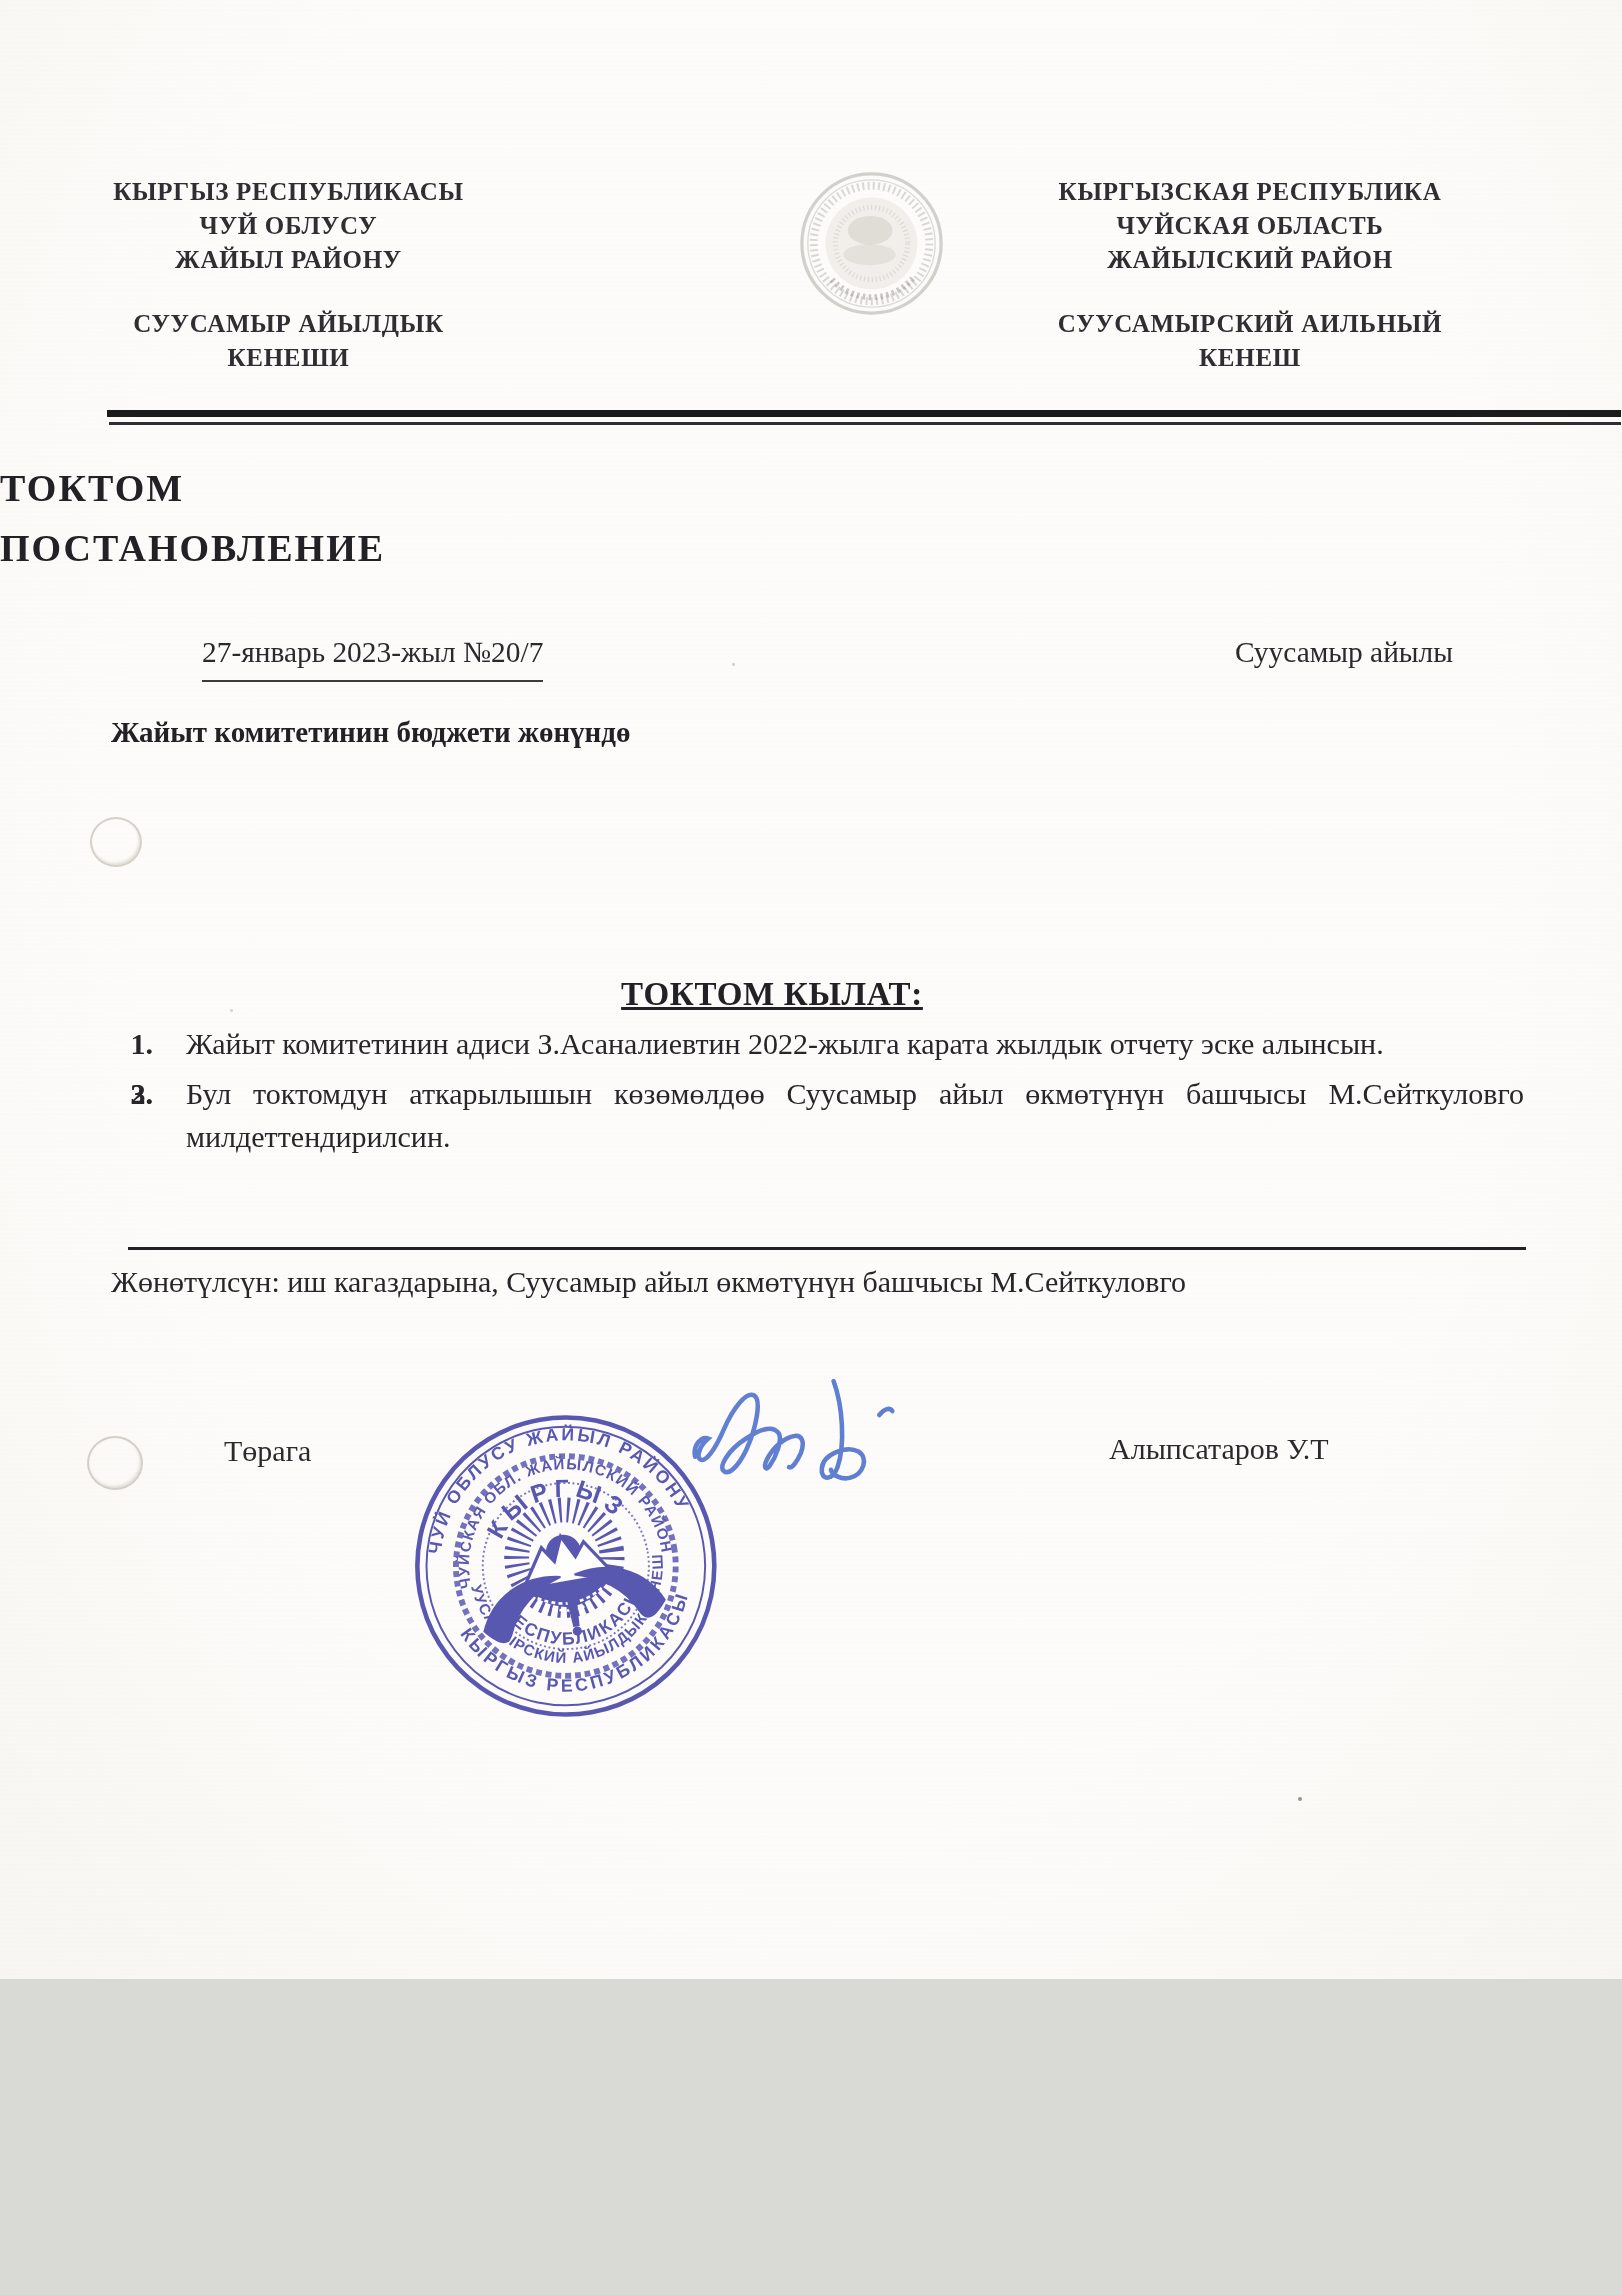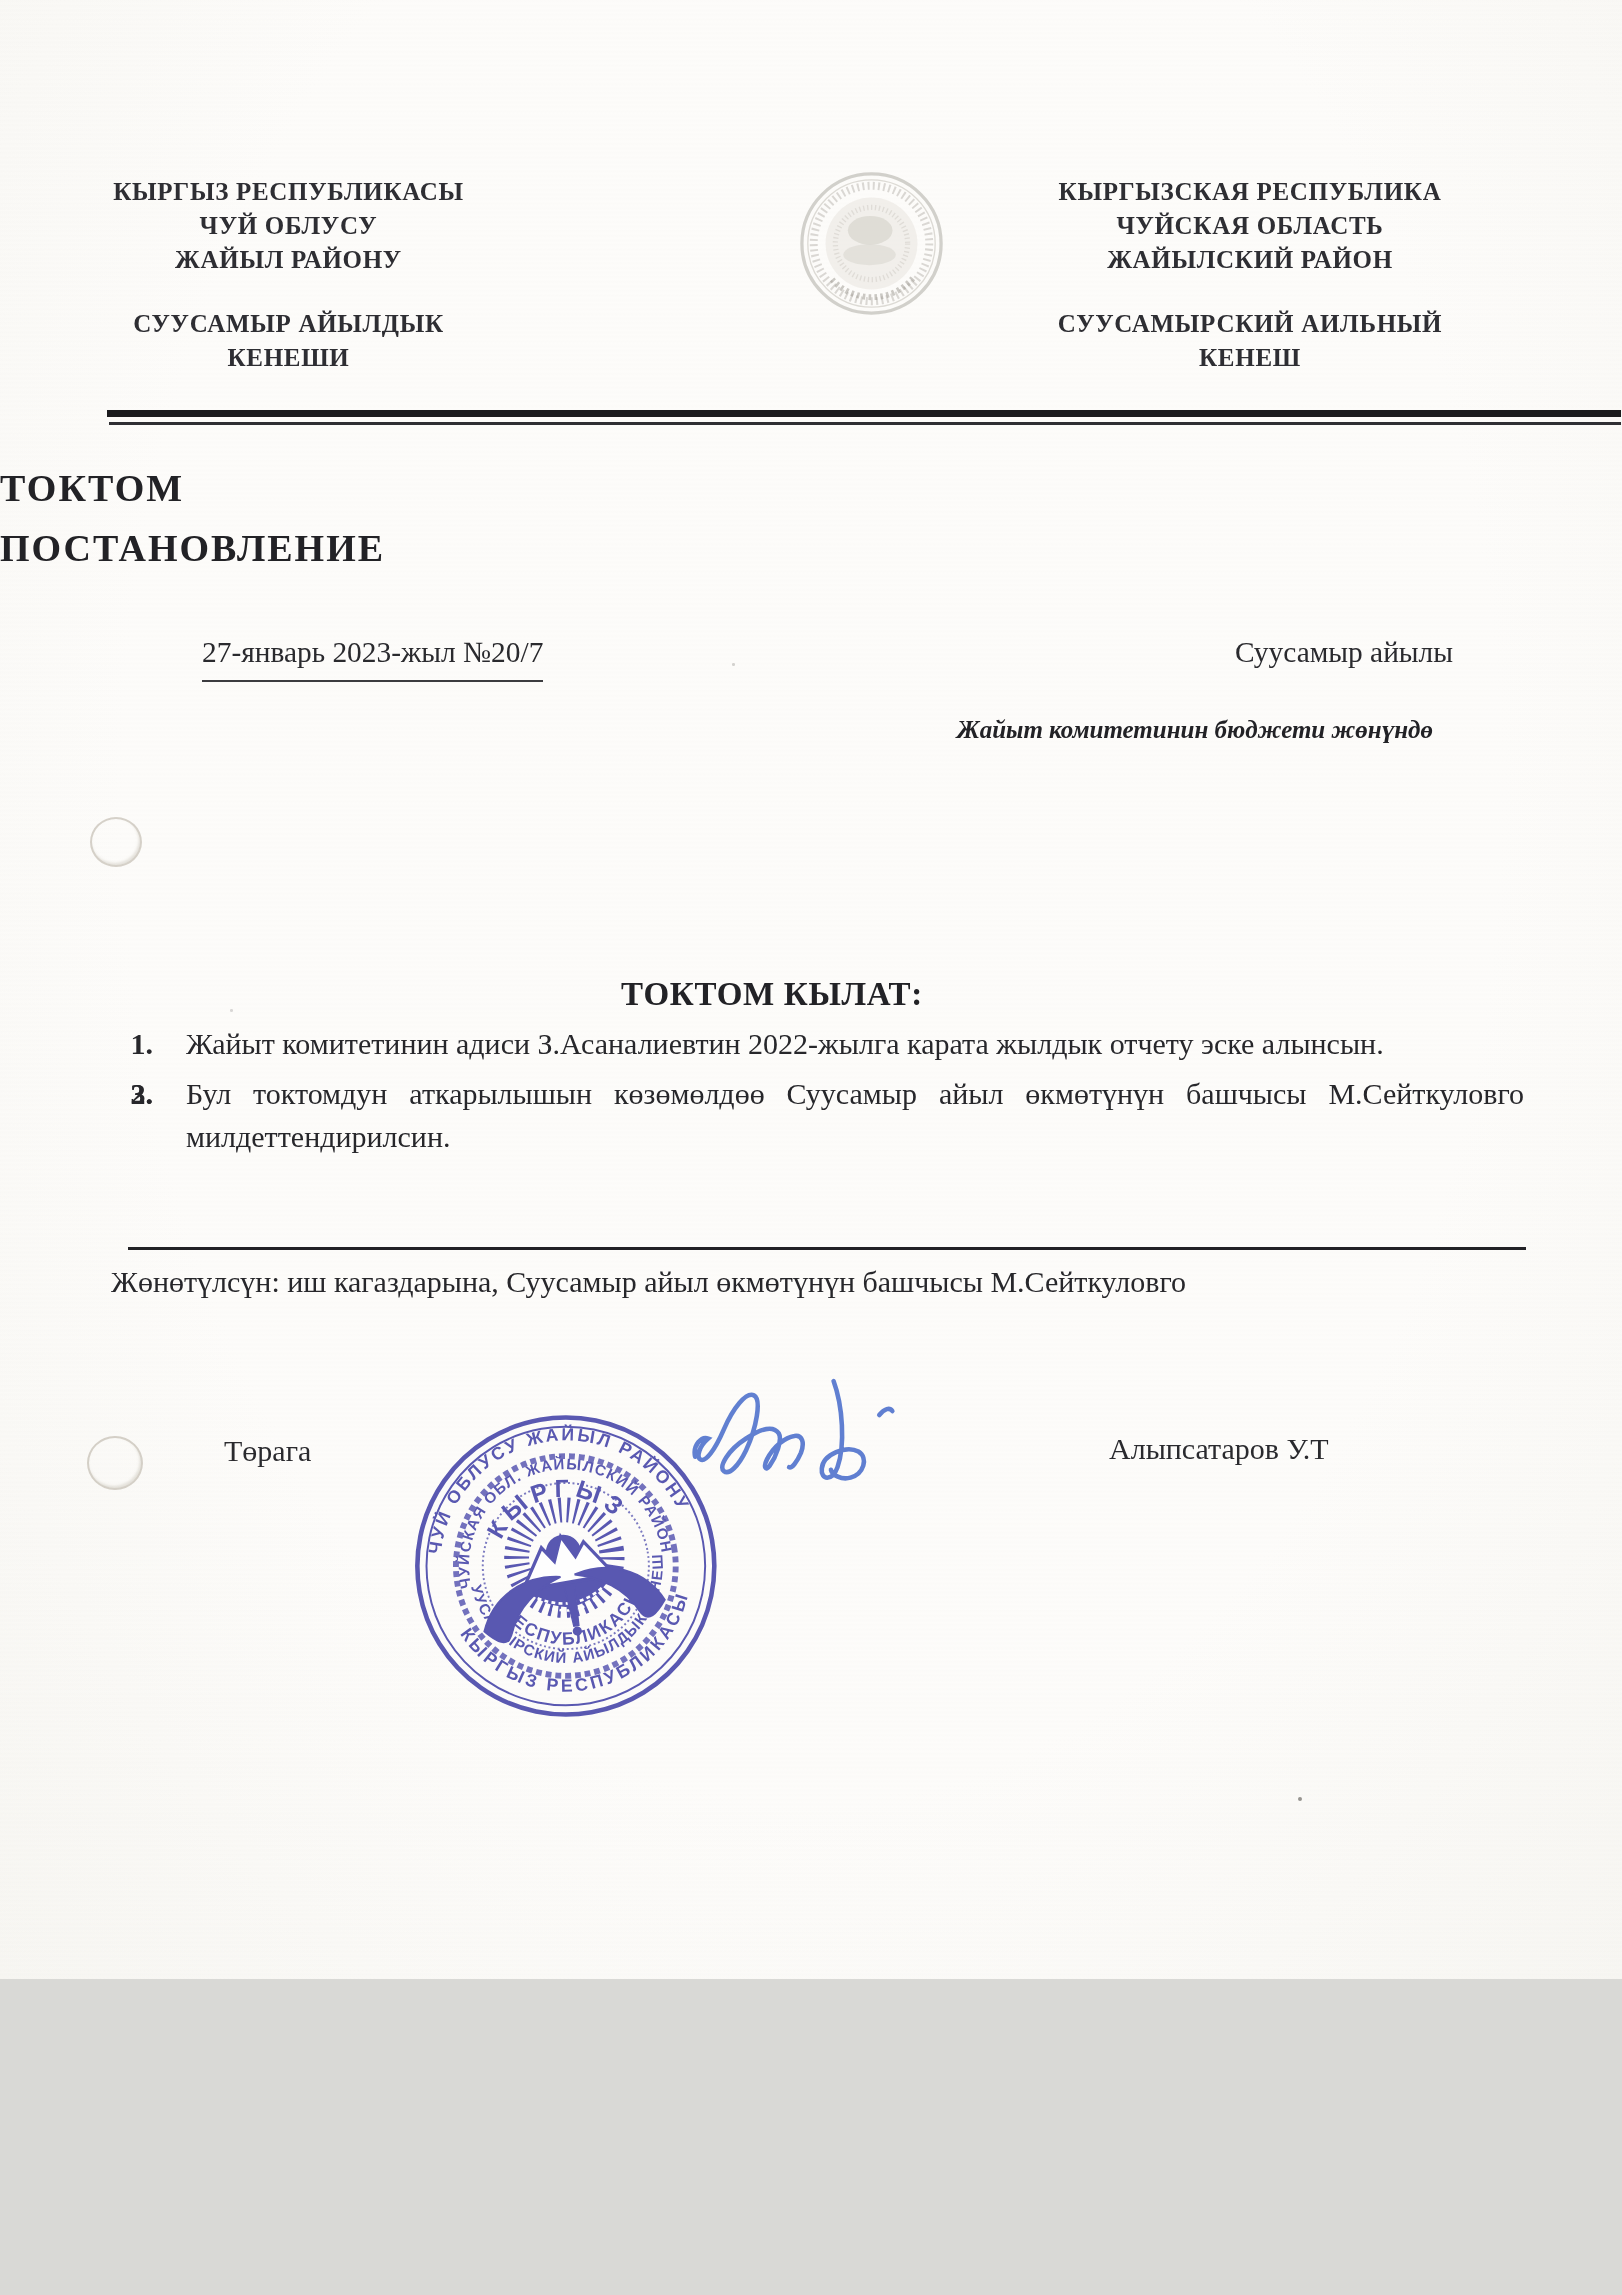--- a/index.html
+++ b/index.html
@@ -20,24 +20,24 @@
   .org-block{width:419px;text-align:center;font-weight:bold;font-size:25px;line-height:34px;letter-spacing:0.7px;color:#2e2e33;}
   .org-name{margin-top:30px;font-weight:bold;}
   
   .rule-thick{height:7.2px;background:#1b1b1d;}
   .rule-thin{height:2.6px;background:#2f2f33;}
   .rule-mid{height:3.3px;background:#222226;}
   
   .doc-title{width:1623px;text-align:left;font-weight:bold;font-size:38px;letter-spacing:2px;color:#222226;}
   .meta-line{font-size:29.4px;color:#2a2a2e;}
   .underlined{border-bottom:2px solid #3c3c40;padding-bottom:11px;font-family:Liberation Serif, serif;}
-  .subject{width:1322px;text-align:right;font-weight:bold;font-size:25px;color:#222226;font-style:italic;}
+  .subject{width:1322px;text-align:left;font-weight:bold;font-size:29px;color:#222226;}
   .body-par{width:1413px;font-size:30px;line-height:44px;text-align:justify;color:#27272b;}
   .indent{text-indent:60px;}
-  .resolve-head{width:1322px;text-align:center;font-weight:bold;font-size:33px;letter-spacing:0.7px;color:#222226;}
+  .resolve-head{width:1322px;text-align:center;font-weight:bold;font-size:33px;letter-spacing:0.7px;color:#222226;text-decoration:underline;}
   .list{width:1413px;}
   .list-item{position:relative;padding-left:75px;font-size:30px;line-height:43px;text-align:justify;color:#27272b;margin-bottom:6.5px;}
   .list-num{position:absolute;left:19.6px;top:0;font-weight:bold;}
   .sig-label{font-size:30px;color:#2a2a2e;}
   
   .punch{border-radius:50%;border:2px solid rgba(150,140,122,0.38);box-shadow:inset -1.3px -2px 2.6px rgba(160,150,132,0.25);}
   .speck{border-radius:50%;background:rgba(70,65,60,0.55);}
   .stamp-wrap{transform:rotate(-10deg);}
 </style>
 </head>

